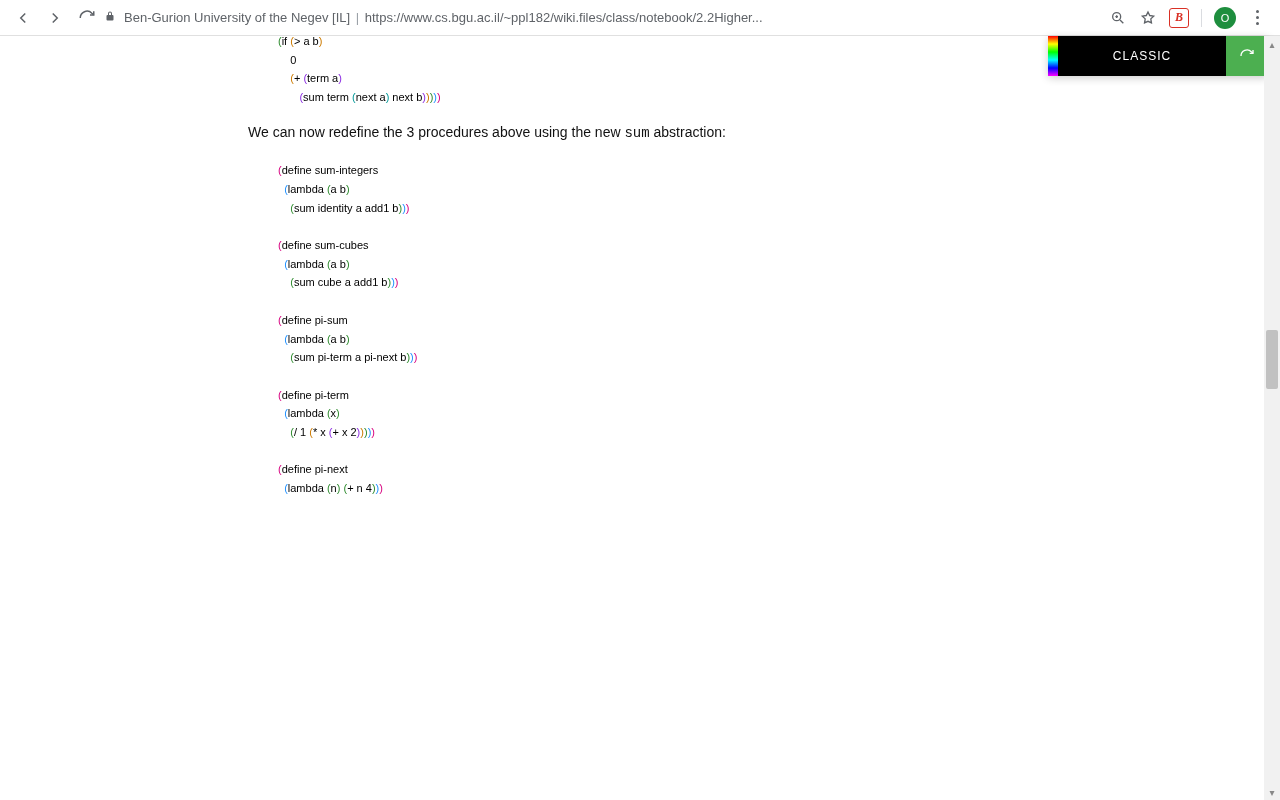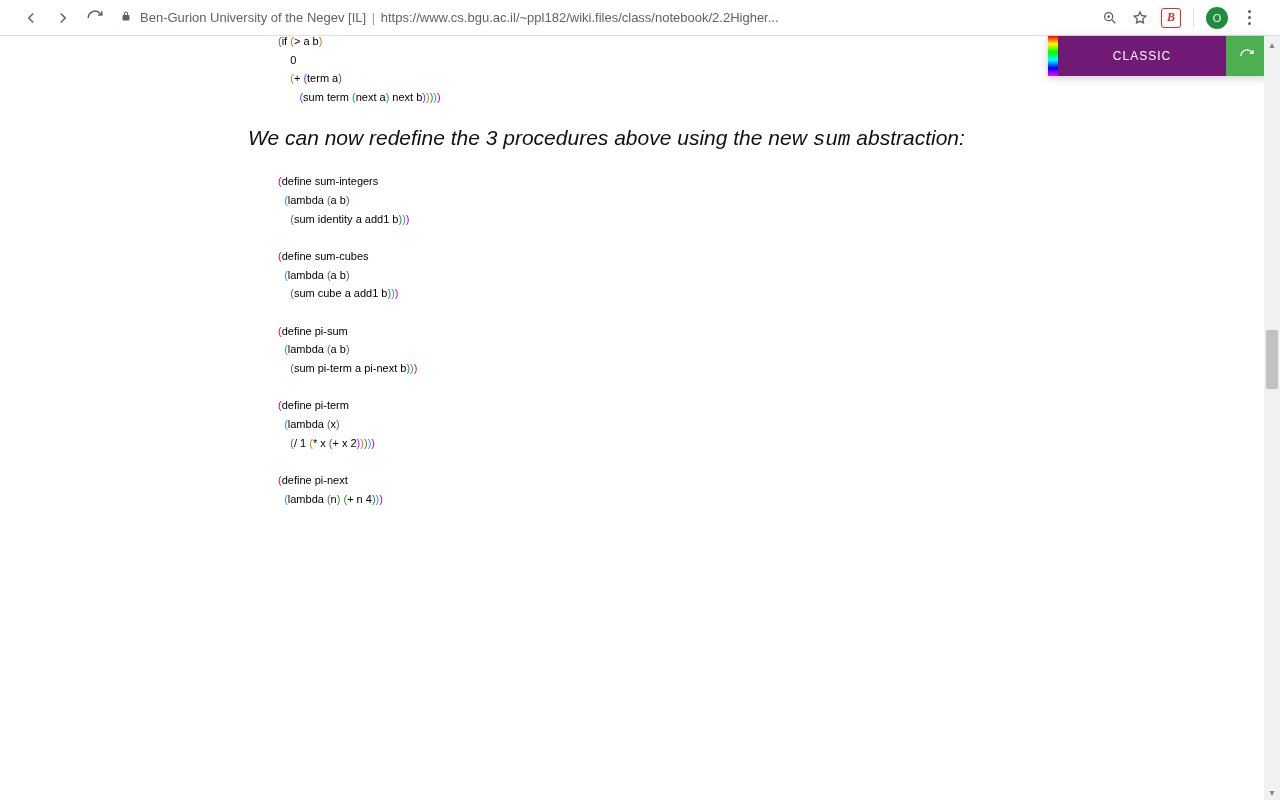--- a/index.html
+++ b/index.html
@@ -1,18 +1,18 @@
 <!DOCTYPE html>
 <html><head>
 <meta charset="utf-8">
 <style>
   * { box-sizing: border-box; }
   html, body { margin:0; padding:0; font-family: 'Segoe UI', Arial, sans-serif; background:#fff; }
   .browser { width:1280px; height:800px; display:flex; flex-direction:column; background:#fff; position:relative; overflow:hidden; }
-  .toolbar { height:36px; display:flex; align-items:center; padding:0 16px; gap:8px; border-bottom:1px solid #e0e0e0; }
+  .toolbar { height:36px; display:flex; align-items:center; padding:0 8px; gap:0; border-bottom:1px solid #e0e0e0; }
   .nav-btns { display:flex; align-items:center; gap:14px; margin-left:6px; }
   .nav-icon { width:18px; height:18px; color:#5f6368; display:flex; align-items:center; justify-content:center; }
   .nav-icon svg { width:18px; height:18px; }
   .addr-wrap { flex:1; display:flex; align-items:center; gap:8px; padding:2px 8px; border-radius:14px; font-size:13px; color:#5f6368; }
   .lock-icon { color:#5f6368; font-size:12px; }
   .addr-text { white-space:nowrap; overflow:hidden; text-overflow:ellipsis; }
   .addr-sep { color:#9aa0a6; padding:0 2px; }
   .addr-url { color:#5f6368; }
   .tool-right { display:flex; align-items:center; gap:12px; margin-right:6px; }
   .tool-icon { width:18px; height:18px; color:#5f6368; display:flex; align-items:center; justify-content:center; }
@@ -22,36 +22,36 @@
   .v-sep { width:1px; height:18px; background:#dadce0; }
   .kebab { display:flex; flex-direction:column; gap:3px; }
   .kebab span { width:3px; height:3px; border-radius:50%; background:#5f6368; }
 
   .viewport { flex:1; position:relative; overflow:hidden; background:#fff; }
   .page { position:absolute; left:0; right:0; top:0; padding:0 0 40px 0; }
   .content { margin-left:248px; max-width:900px; padding-top:0; }
 
   .code-block { font-family: Liberation Sans, sans-serif; font-size:11px; line-height:1.7; white-space:pre; margin:0 0 16px 30px; }
   .code-top { margin-top:-4px; }
-  .paragraph { font-size:21px; color:#111; margin:16px 0 18px 0; line-height:1.4;font-style:italic; }
+  .paragraph { font-size:14px; color:#111; margin:16px 0 18px 0; line-height:1.4; }
   .tt { font-family: Consolas, 'Liberation Mono', monospace; }
 
   
   .p1 { color:#d7007f; } 
   .p2 { color:#1e90ff; } 
   .p3 { color:#2e8b2e; } 
   .p4 { color:#cc7a00; } 
   .p5 { color:#8a2be2; } 
   .p6 { color:#009999; } 
 
   
   .theme-panel { position:absolute; top:36px; right:12px; width:220px; background:#eee; box-shadow:0 2px 8px rgba(0,0,0,.2); border-radius:2px; font-size:13px; }
   .theme-head { display:flex; }
   .rainbow-strip { width:10px; background:linear-gradient(to bottom,#f00,#ff0,#0f0,#0ff,#00f,#f0f); }
-  .classic-tab { flex:1; background:#701a75; color:#fff; display:flex; align-items:center; justify-content:center; height:40px; letter-spacing:1px; font-size:12px; }
+  .classic-tab { flex:1; background:#000000; color:#fff; display:flex; align-items:center; justify-content:center; height:40px; letter-spacing:1px; font-size:12px; }
   .refresh-tab { width:42px; background:#4caf50; color:#fff; display:flex; align-items:center; justify-content:center; height:40px; }
   .refresh-tab svg { width:16px; height:16px; }
   .theme-row { height:40px; display:flex; align-items:center; justify-content:center; color:#555; letter-spacing:1px; font-size:12px; }
 
   
   .scrollbar-track { position:absolute; top:36px; right:0; width:16px; bottom:0; background:#f1f1f1; display:flex; flex-direction:column; align-items:center; }
   .sb-btn { width:16px; height:16px; display:flex; align-items:center; justify-content:center; color:#888; font-size:10px; }
   .sb-track-inner { flex:1; width:100%; position:relative; }
   .sb-thumb { position:absolute; left:2px; right:2px; background:#c1c1c1; border-radius:2px; }
 </style>

